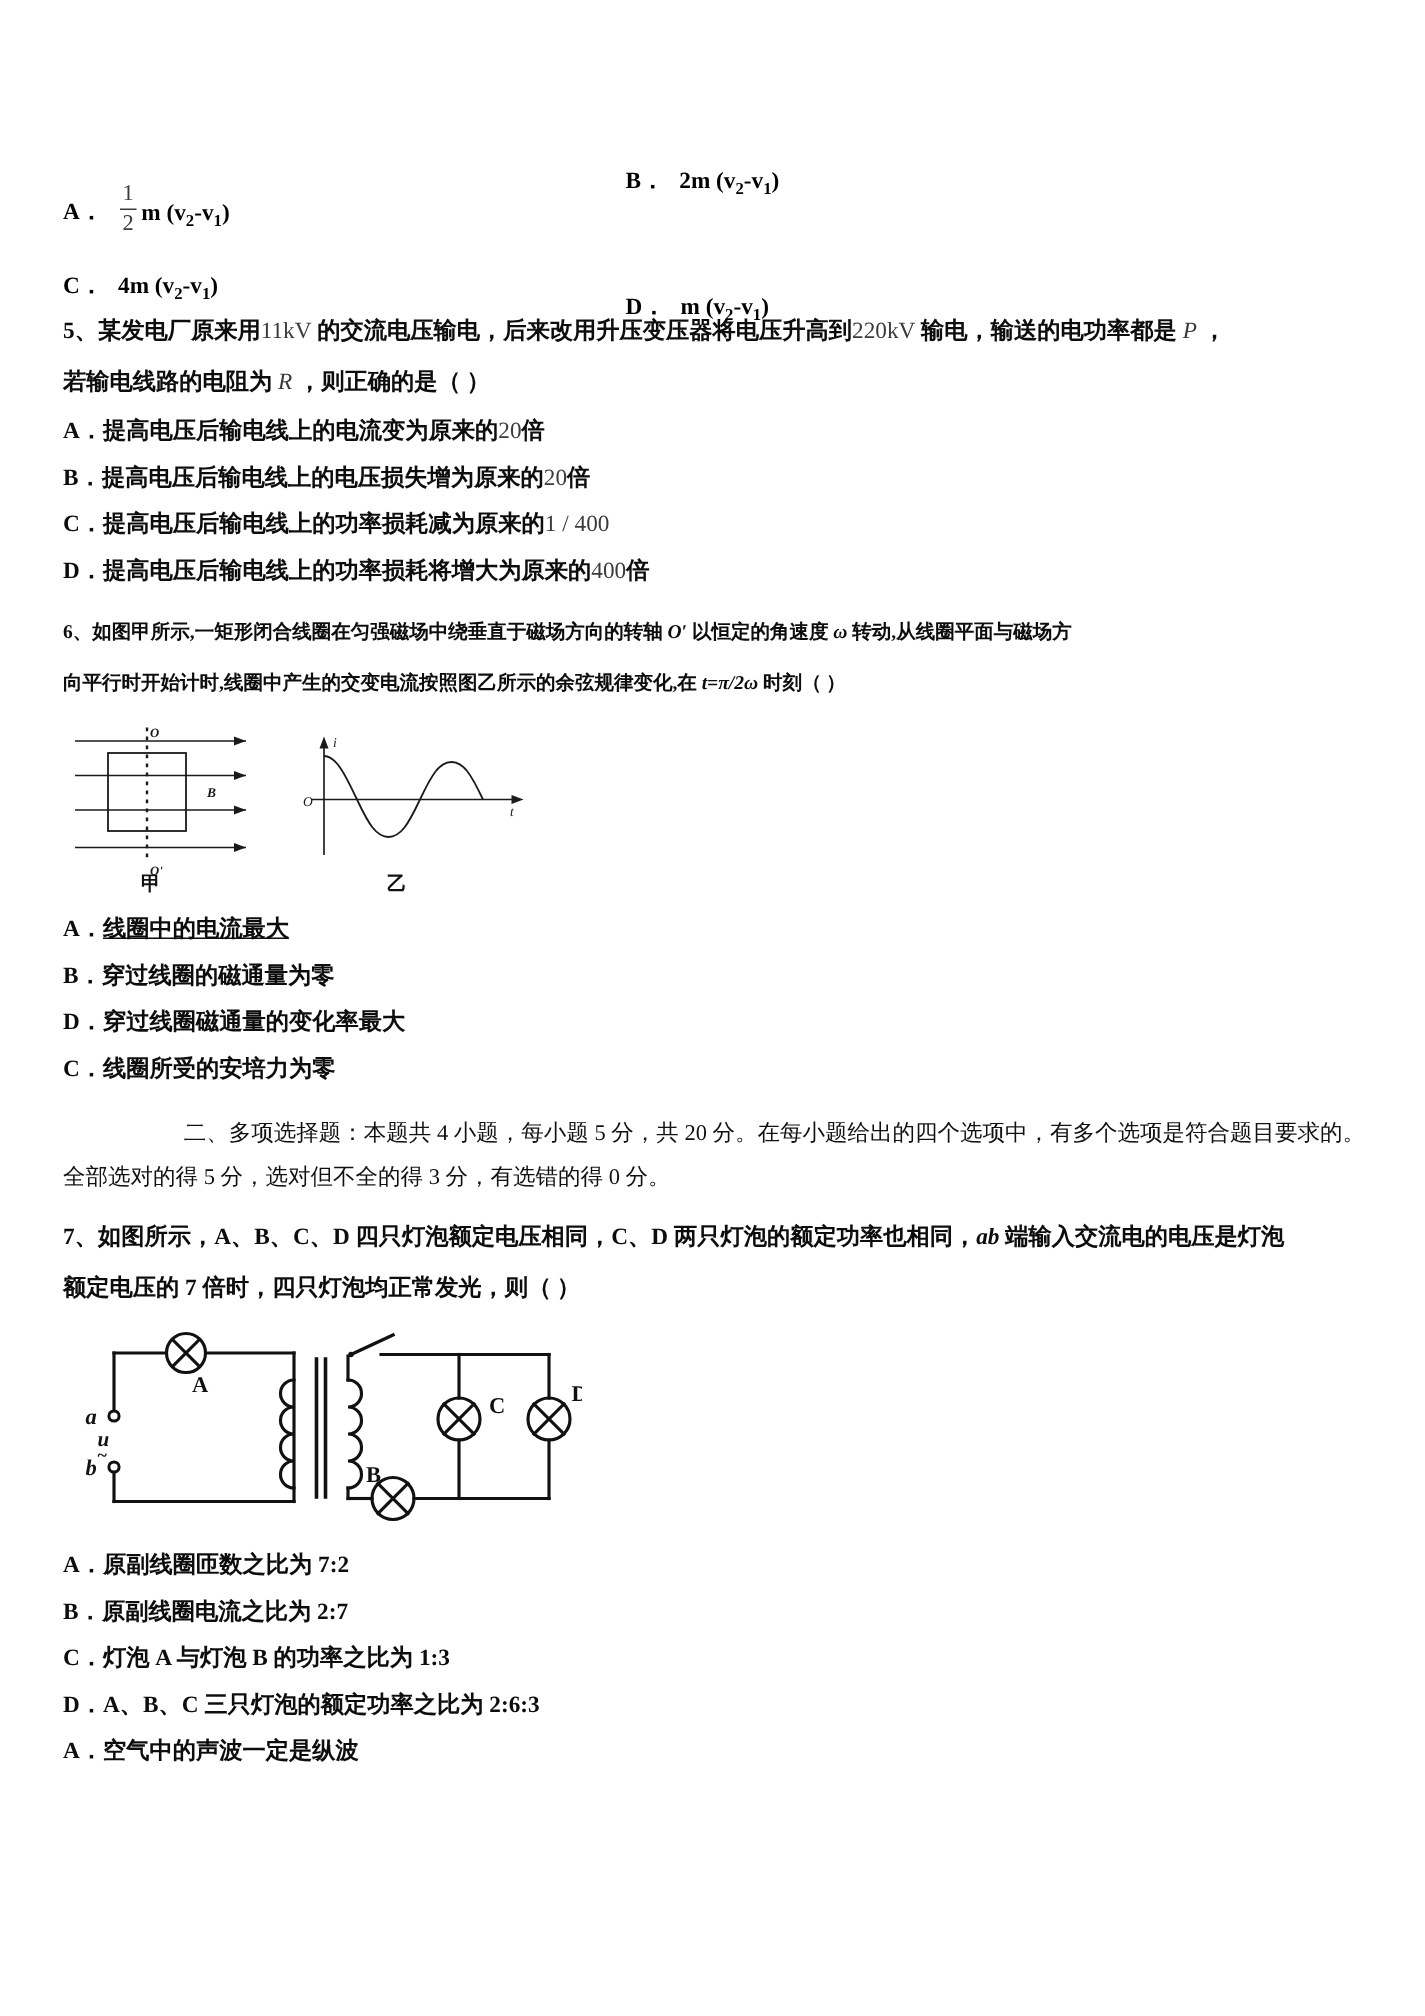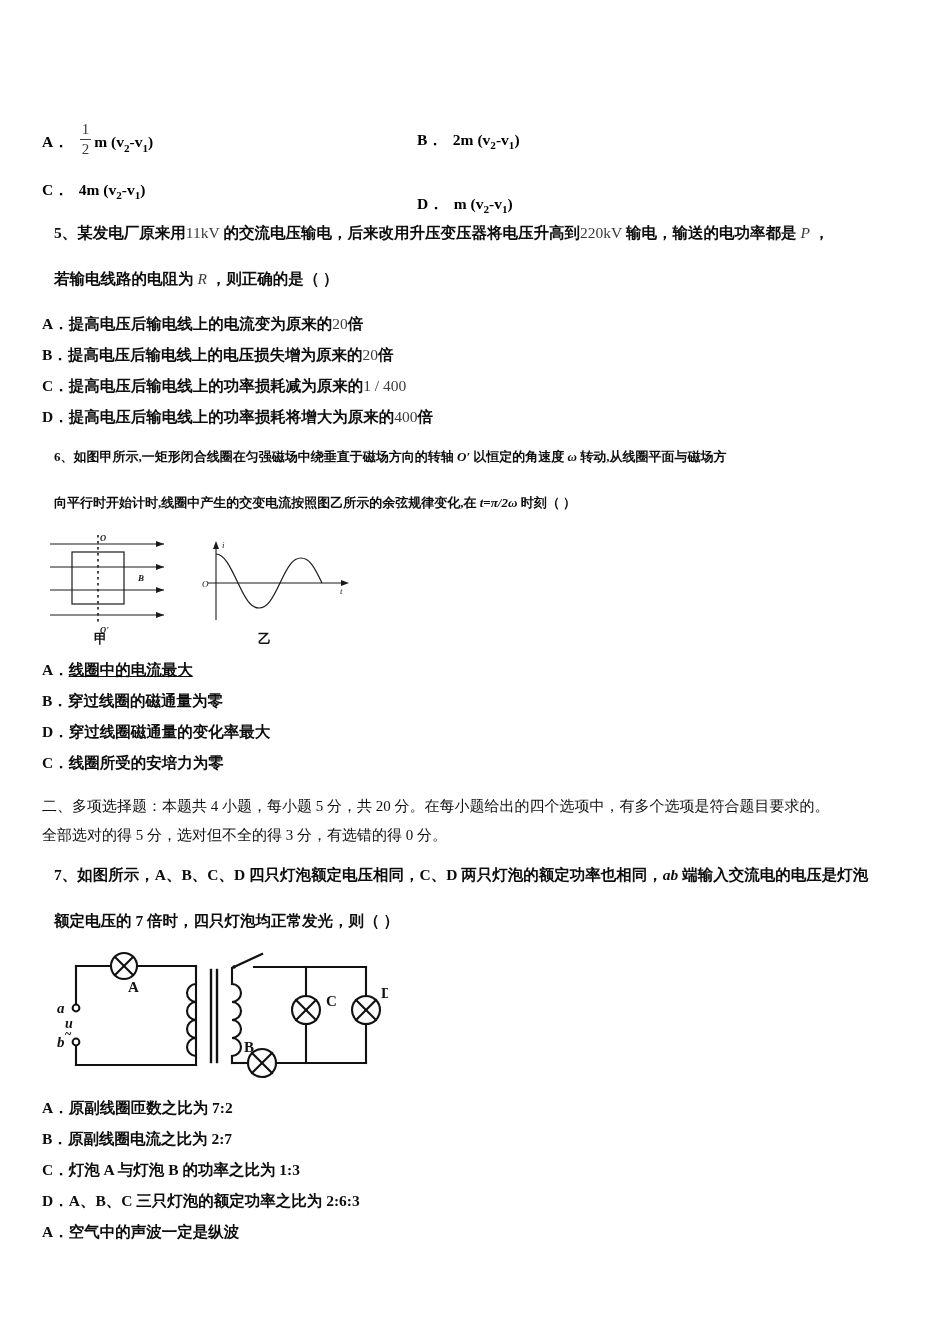--- a/index.html
+++ b/index.html
@@ -21,21 +21,21 @@
   .content {
     position: absolute;
     left: 42px;
     top: 86px;
     width: 868px;
   }
   .qstem {
     font-weight: 700;
     font-size: 15.5px;
     line-height: 34px;
-    margin: 12px;
+    margin: 0;
     color: #0d0d0d;
   }
   .qstem.small { font-size: 13px; }
   .optrow {
     font-weight: 700;
     font-size: 15.5px;
     line-height: 31px;
     margin: 0;
     color: #0d0d0d;
   }
@@ -68,21 +68,21 @@
     height: 118px;
   }
   .cell {
     position: absolute;
     font-weight: 700;
     font-size: 15.5px;
     white-space: nowrap;
   }
   .cell .lbl { margin-right: 10px; }
   .cellA { left: 0px;   top: 36px; }
-  .cellB { left: 375px; top: 44px; }
+  .cellB { left: 375px; top: 24px; }
   .cellC { left: 0px;   top: 94px; }
   .cellD { left: 375px; top: 108px; }
 
   .frac {
     display: inline-block;
     vertical-align: -0.42em;
     text-align: center;
     margin: 0 3px 0 1px;
     font-weight: 400;
     color: #3b3b3b;
@@ -207,21 +207,21 @@
       </svg>
       <span class="figlabel" style="left:48px; top:98px;">甲</span>
       <span class="figlabel" style="left:212px; top:98px;">乙</span>
     </div>
 
     <p class="optrow" style="margin-top:4px;text-decoration:underline;"><span class="optlabel">A．</span><span class="opttext">线圈中的电流最大</span></p>
     <p class="optrow"><span class="optlabel">B．</span><span class="opttext">穿过线圈的磁通量为零</span></p>
     <p class="optrow"><span class="optlabel">D．</span><span class="opttext">穿过线圈磁通量的变化率最大</span></p>
     <p class="optrow"><span class="optlabel">C．</span><span class="opttext">线圈所受的安培力为零</span></p>
 
-    <p class="section-head" style="margin-top:14px;">二、多项选择题：本题共 4 小题，每小题 5 分，共 20 分。在每小题给出的四个选项中，有多个选项是符合题目要求的。</p>
+    <p class="section-head" style="margin-top:14px;text-align:right;">二、多项选择题：本题共 4 小题，每小题 5 分，共 20 分。在每小题给出的四个选项中，有多个选项是符合题目要求的。</p>
     <p class="section-head">全部选对的得 5 分，选对但不全的得 3 分，有选错的得 0 分。</p>
 
     <p class="qstem" style="margin-top:8px;"><span>7、如图所示，A、B、C、D 四只灯泡额定电压相同，C、D 两只灯泡的额定功率也相同，</span><span class="ital">ab</span><span> 端输入交流电的电压是灯泡</span></p>
     <p class="qstem">额定电压的 7 倍时，四只灯泡均正常发光，则（    ）</p>
 
     <div class="fig7">
       <svg width="340" height="130" viewBox="0 0 340 130">
         <g stroke="#111" fill="none" stroke-width="2.1" stroke-linecap="square">
 
           <line x1="28" y1="58" x2="28" y2="16"></line>

